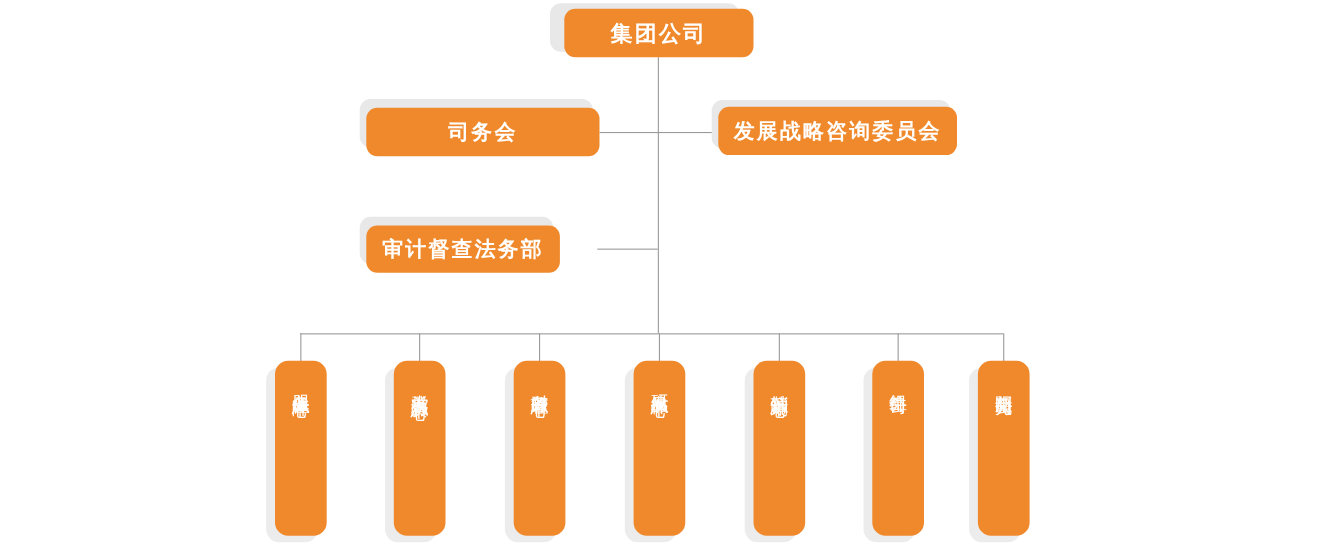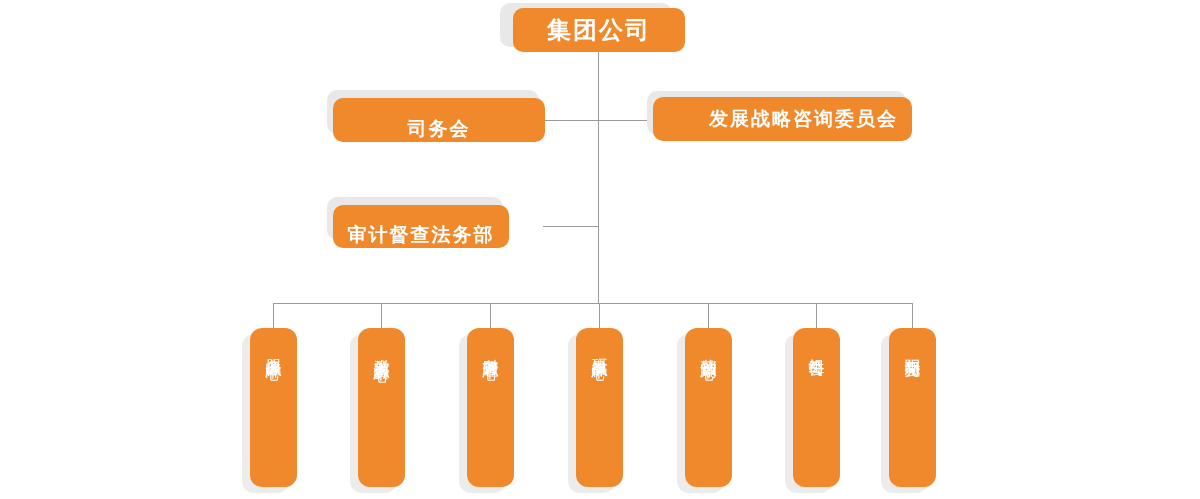--- a/index.html
+++ b/index.html
@@ -30,24 +30,24 @@
     color: #ffffff;
     border-radius: 10px;
     display: flex;
     align-items: center;
     justify-content: center;
     font-weight: bold;
     font-size: 19px;
     letter-spacing: 2px;
     z-index: 2;
   }
-  .hbox.root { font-size: 24px; }
+  .hbox.root { font-size: 20px; }
   .shadow-left  { box-shadow: -13px -5px 0 #e8e8e8; }
-  .shadow-up    { box-shadow: -6px  -8px 0 #e8e8e8; align-items: flex-end; }
-  .shadow-up2   { box-shadow: -6px  -6px 0 #e8e8e8; padding-left: 42px; }
+  .shadow-up    { box-shadow: -6px  -8px 0 #e8e8e8; }
+  .shadow-up2   { box-shadow: -6px  -6px 0 #e8e8e8; }
 
   
   .vbox {
     position: absolute;
     top: 328px;
     width: 47px;
     height: 159px;
     background: #f0892b;
     color: #ffffff;
     border-radius: 12px;

